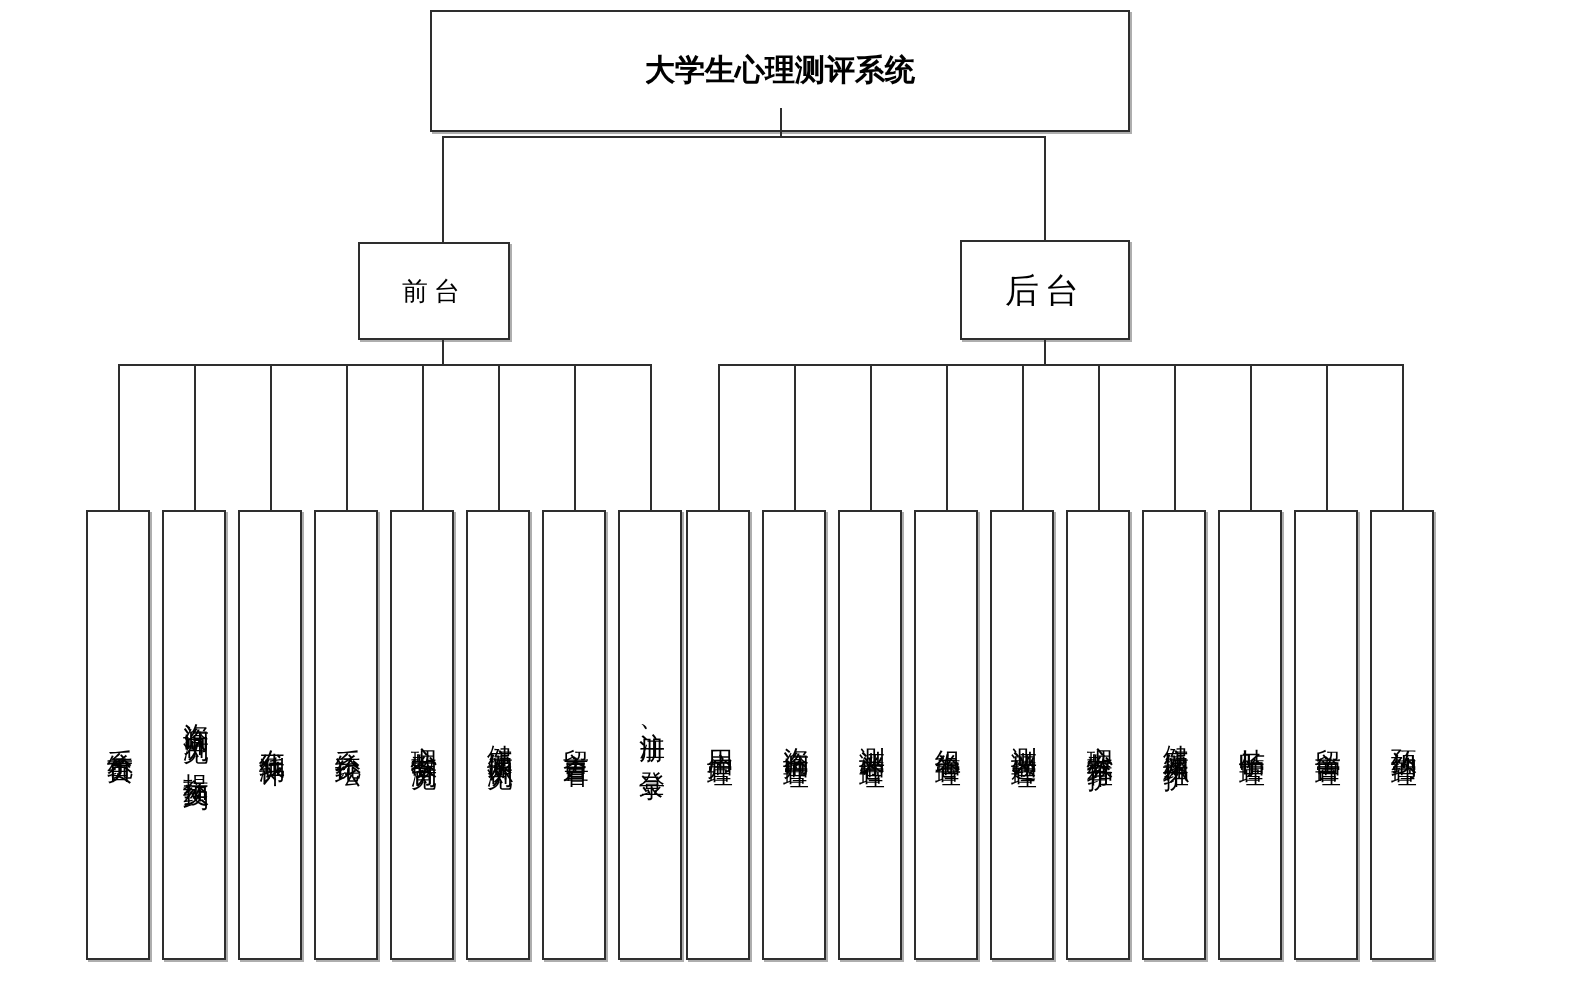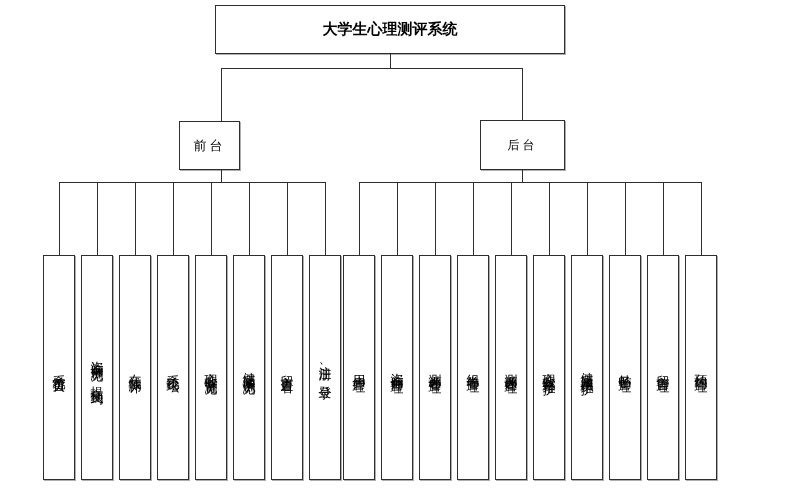--- a/index.html
+++ b/index.html
@@ -15,28 +15,28 @@
     position: absolute;
     background: #ffffff;
     border: 1px solid #2e2e2e;
     box-sizing: border-box;
     display: flex;
     align-items: center;
     justify-content: center;
     box-shadow: 1px 1px 0 rgba(130,130,130,0.65);
   }
   .root-box {
-    left: 215px; top: 5px; width: 350px; height: 49px;
+    left: 215px; top: 5px; width: 350px; height: 61px;
     font-family: "DejaVu Sans", "Liberation Sans", sans-serif;
     font-weight: bold;
     font-size: 15px;
     color: #000000;
   }
-  .node-front { left: 179px; top: 121px; width: 61px; height: 49px; font-size: 13px; color: #000; letter-spacing: 3px; }
-  .node-back  { left: 480px; top: 120px; width: 85px; height: 50px; font-size: 12px; color: #000; letter-spacing: 3px; }
+  .node-front { left: 179px; top: 121px; width: 76px; height: 49px; font-size: 13px; color: #000; letter-spacing: 3px; }
+  .node-back  { left: 480px; top: 120px; width: 85px; height: 50px; font-size: 17px; color: #000; letter-spacing: 3px; }
   .line { position: absolute; background: #2e2e2e; }
   .stem-root        { left: 390px; top: 54px;  width: 1px;   height: 14px; }
   .bus-top          { left: 221px; top: 68px;  width: 302px; height: 1px; }
   .stem-front-top   { left: 221px; top: 68px;  width: 1px;   height: 53px; }
   .stem-back-top    { left: 522px; top: 68px;  width: 1px;   height: 52px; }
   .stem-front-bot   { left: 221px; top: 170px; width: 1px;   height: 12px; }
   .stem-back-bot    { left: 522px; top: 170px; width: 1px;   height: 12px; }
   .bus-front        { left: 59px;  top: 182px; width: 267px; height: 1px; }
   .bus-back         { left: 359px; top: 182px; width: 343px; height: 1px; }
   .group {

